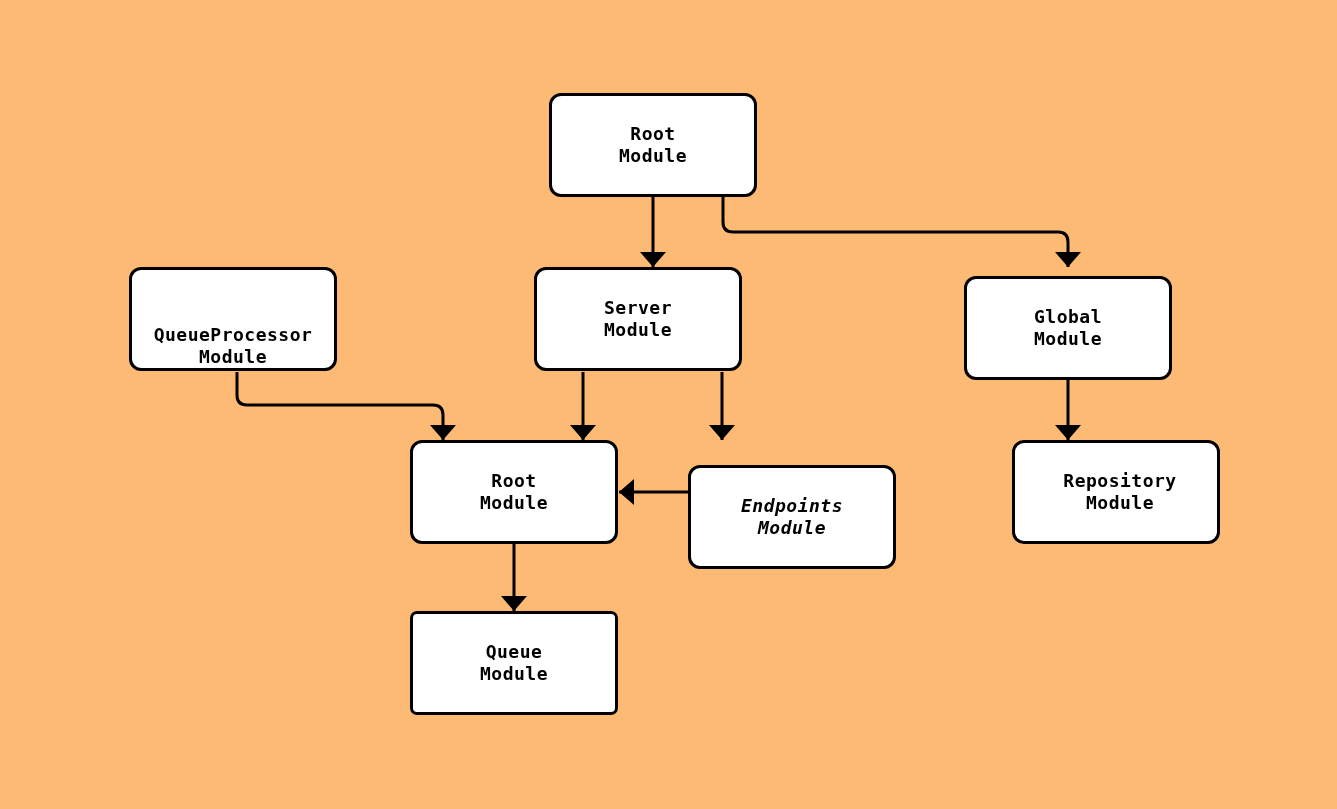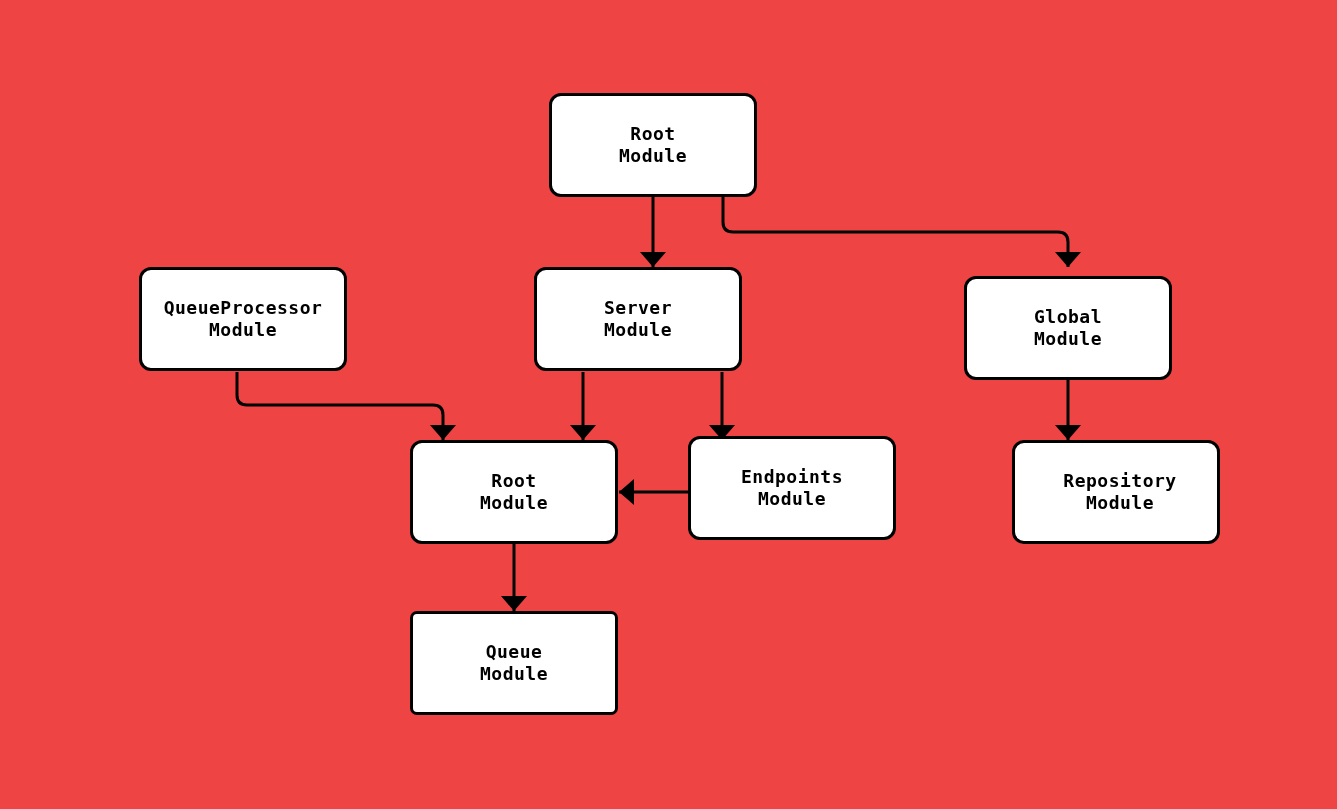--- a/index.html
+++ b/index.html
@@ -4,21 +4,21 @@
 <style>
   html, body {
     margin: 0;
     padding: 0;
     background: #ffffff;
   }
   .canvas {
     position: relative;
     width: 1337px;
     height: 809px;
-    background: #ef4444;
+    background: #fdba74;
     overflow: hidden;
     font-family: "DejaVu Sans Mono", "Liberation Mono", monospace;
   }
   .edges-layer {
     position: absolute;
     left: 0;
     top: 0;
   }
   .edge {
     stroke: #000000;
@@ -66,41 +66,41 @@
     <path class="edge" d="M688,492 L619,492" marker-end="url(#arrow)"></path>
     <path class="edge" d="M1068,372 L1068,440" marker-end="url(#arrow)"></path>
     <path class="edge" d="M514,544 L514,611" marker-end="url(#arrow)"></path>
   </svg>
 
   <div class="node" style="left:549px; top:93px;">
     <span class="node-label">Root
 Module</span>
   </div>
 
-  <div class="node" style="left:139px; top:267px;">
+  <div class="node" style="left:129px; top:267px;align-items:flex-end;">
     <span class="node-label">QueueProcessor
 Module</span>
   </div>
 
   <div class="node" style="left:534px; top:267px;">
     <span class="node-label">Server
 Module</span>
   </div>
 
   <div class="node" style="left:964px; top:276px;">
     <span class="node-label">Global
 Module</span>
   </div>
 
   <div class="node" style="left:410px; top:440px;">
     <span class="node-label">Root
 Module</span>
   </div>
 
-  <div class="node" style="left:688px; top:436px;">
+  <div class="node" style="left:688px; top:465px;font-style:italic;">
     <span class="node-label">Endpoints
 Module</span>
   </div>
 
   <div class="node" style="left:1012px; top:440px;padding-left:8px;">
     <span class="node-label">Repository
 Module</span>
   </div>
 
   <div class="node" style="left:410px; top:611px;border-radius:7px;">

